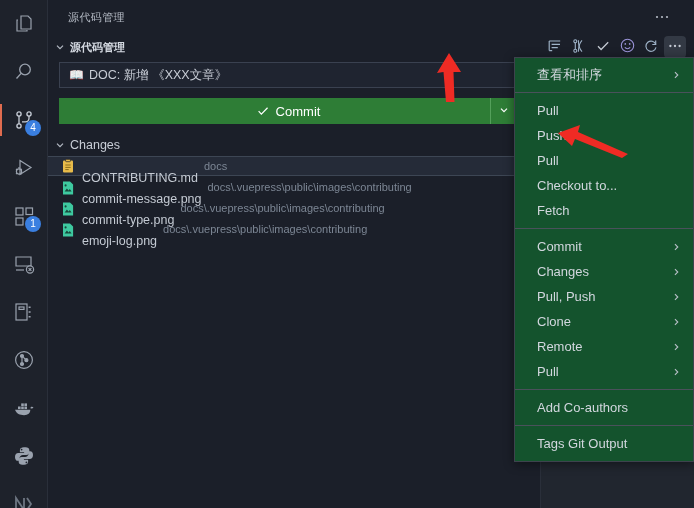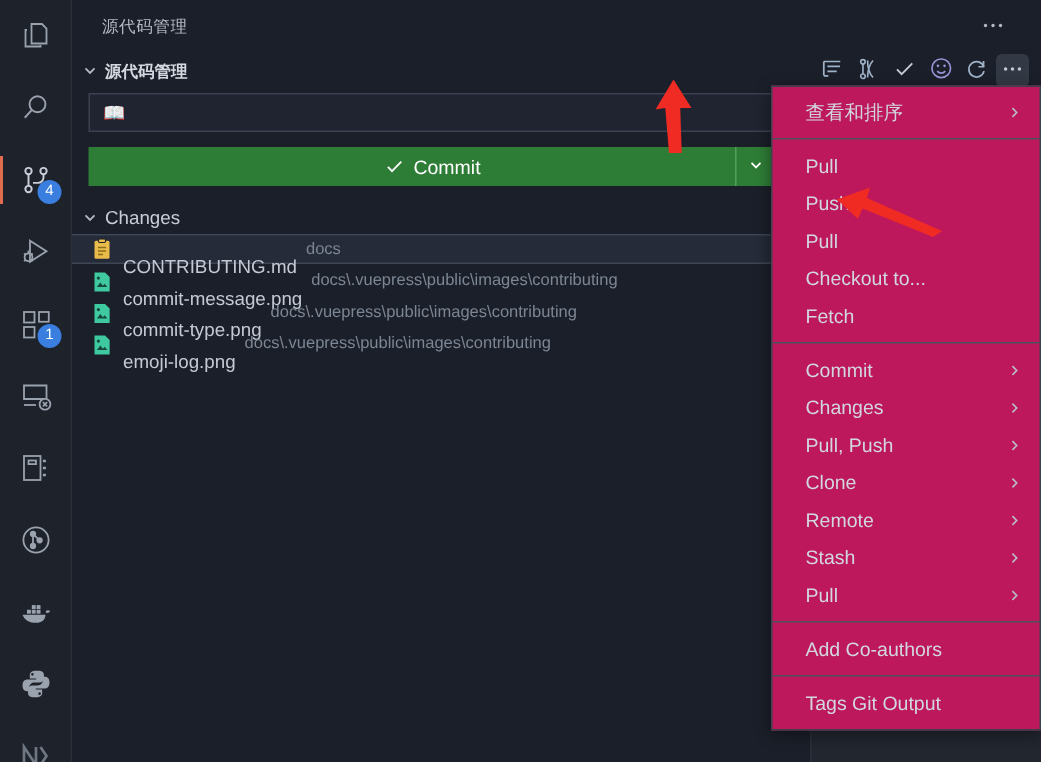--- a/index.html
+++ b/index.html
@@ -226,21 +226,21 @@
     align-items: center;
     gap: 6px;
     color: #a0a8b4;
   }
 
   
   .ctx-menu {
     position: absolute;
     left: 514px; top: 57px;
     width: 180px;
-    background: #be185d;
+    background: #14532d;
     border: 1px solid #3d434d;
     box-sizing: border-box;
     box-shadow: 0 2px 10px rgba(0,0,0,.45);
     padding: 4px 0 5px 0;
   }
   .ctx-item {
     height: 25px;
     display: flex;
     align-items: center;
     padding: 0 10px 0 22px;
@@ -477,20 +477,21 @@
             <circle cx="3.4" cy="8" r="1.15"></circle>
               <circle cx="8" cy="8" r="1.15"></circle>
               <circle cx="12.6" cy="8" r="1.15"></circle>
           </svg>
         </span>
       </div>
     </div>
 
     <div class="commit-input" title="消息 (按 Ctrl+Enter 提交)">
       <span class="book-emoji">📖</span>
+      <span>DOC: 新增 《XXX文章》</span>
     </div>
 
     <div class="commit-btn">
       <span class="check">
         <svg width="14" height="14" viewBox="0 0 16 16" fill="none" stroke="#ffffff" stroke-width="1.4">
           <path d="M3 8.2l3.1 3.3L13.2 4.3"></path>
         </svg>
       </span>
       <span>Commit</span>
       <span class="commit-split">
@@ -643,28 +644,20 @@
     </div>
     <div class="ctx-item">
       <span>Remote</span>
       <span class="sub-arrow">
         <svg width="11" height="11" viewBox="0 0 12 12" fill="none" stroke="#b9bfc8" stroke-width="1.2">
             <path d="M4.3 2.8L7.4 6l-3.1 3.2"></path>
           </svg>
       </span>
     </div>
     <div class="ctx-item">
-      <span>Stash</span>
-      <span class="sub-arrow">
-        <svg width="11" height="11" viewBox="0 0 12 12" fill="none" stroke="#b9bfc8" stroke-width="1.2">
-            <path d="M4.3 2.8L7.4 6l-3.1 3.2"></path>
-          </svg>
-      </span>
-    </div>
-    <div class="ctx-item">
       <span>Pull</span>
       <span class="sub-arrow">
         <svg width="11" height="11" viewBox="0 0 12 12" fill="none" stroke="#b9bfc8" stroke-width="1.2">
             <path d="M4.3 2.8L7.4 6l-3.1 3.2"></path>
           </svg>
       </span>
     </div>
     <div class="ctx-sep"></div>
 
     <div class="ctx-item">

